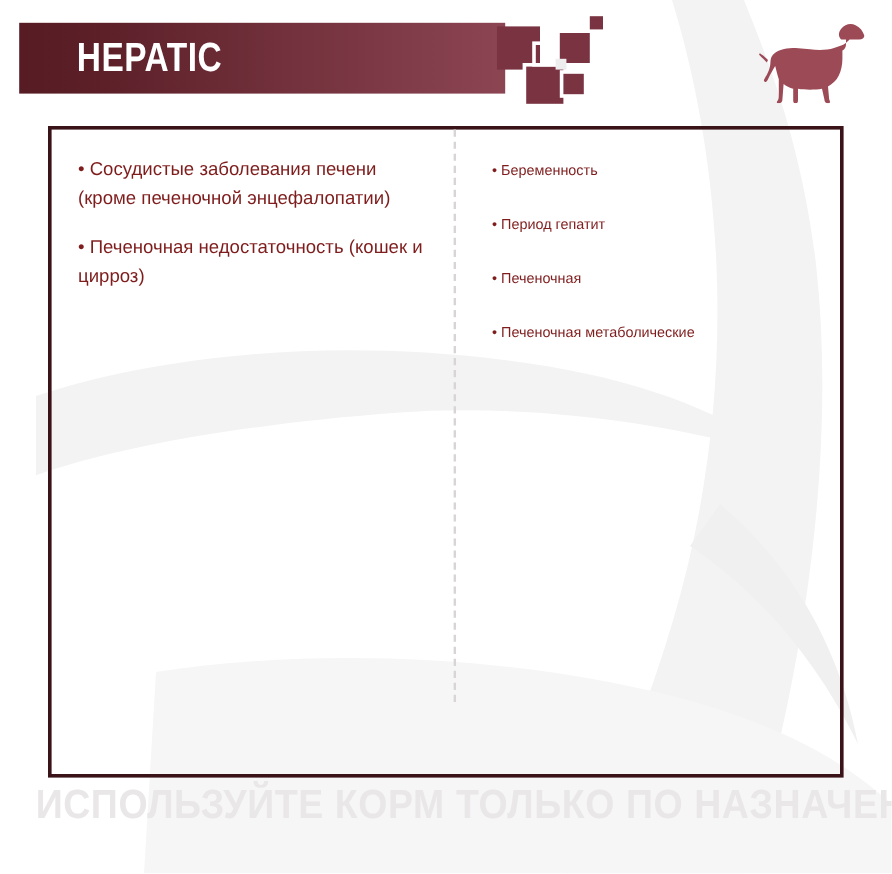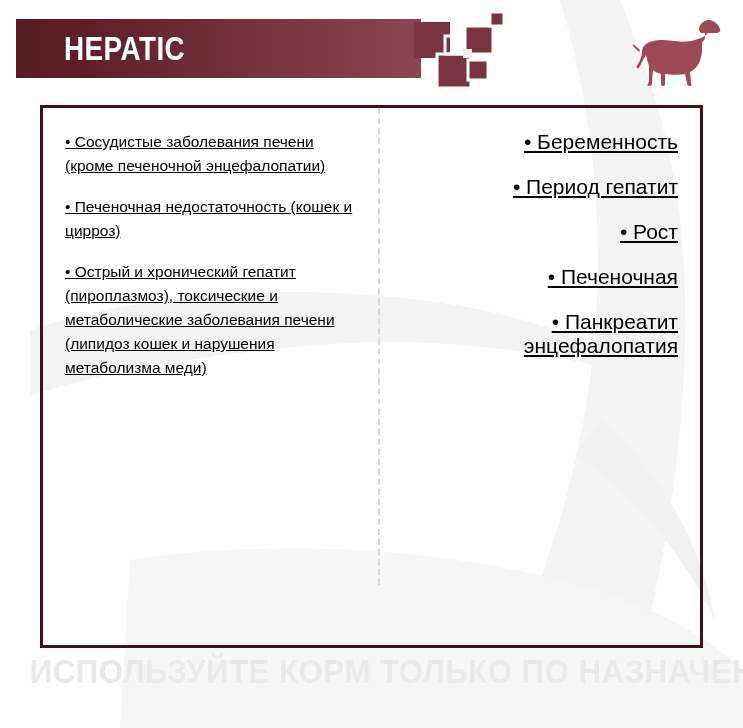--- a/index.html
+++ b/index.html
@@ -116,32 +116,30 @@
   .col.left {
     width: 337px;
     border-right: 2px dashed #d9d4d6;
   }
   .col.right {
     width: 320px;
     padding-left: 30px;
   }
 
   .item {
-    color: #000000;
+    color: #7f1d1d;
     font-size: 15.5px;
     line-height: 24px;
     margin-bottom: 17px;
     text-indent: 0;
-    text-decoration: underline;
   }
   .col.right .item {
-    font-size: 21px;
+    font-size: 12px;
     line-height: 24px;
     margin-bottom: 21px;
-    text-align: right;
   }
 
   
   .footer-note {
     position: absolute;
     left: 0;
     top: 652px;
     width: 743px;
     text-align: center;
     font-family: "Liberation Sans Narrow", "Liberation Sans", sans-serif;
@@ -197,27 +195,25 @@
 </div>
 
 <div class="table-box">
 
 
   <div class="tbody">
 
     <div class="col left">
       <div class="item">• Сосудистые заболевания печени (кроме печеночной энцефалопатии)</div>
       <div class="item">• Печеночная недостаточность (кошек и цирроз)</div>
-      <div class="item">• Острый и хронический гепатит (пироплазмоз), токсические и метаболические заболевания печени (липидоз кошек и нарушения метаболизма меди)</div>
     </div>
 
     <div class="col right">
       <div class="item">• Беременность</div>
       <div class="item">• Период гепатит</div>
-      <div class="item">• Рост</div>
       <div class="item">• Печеночная</div>
-      <div class="item">• Панкреатит энцефалопатия</div>
+      <div class="item">• Печеночная метаболические</div>
     </div>
 
   </div>
 </div>
 
 <div class="footer-note">ИСПОЛЬЗУЙТЕ КОРМ ТОЛЬКО ПО НАЗНАЧЕНИЮ ВРАЧА</div>
 
 </body></html>

